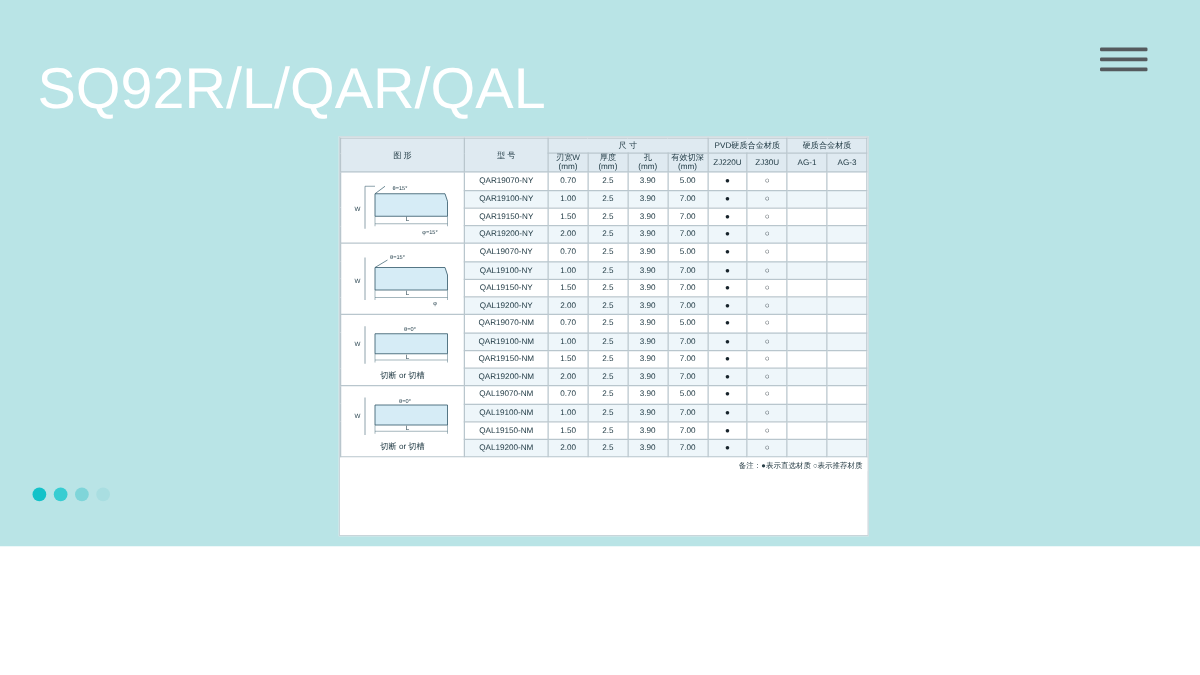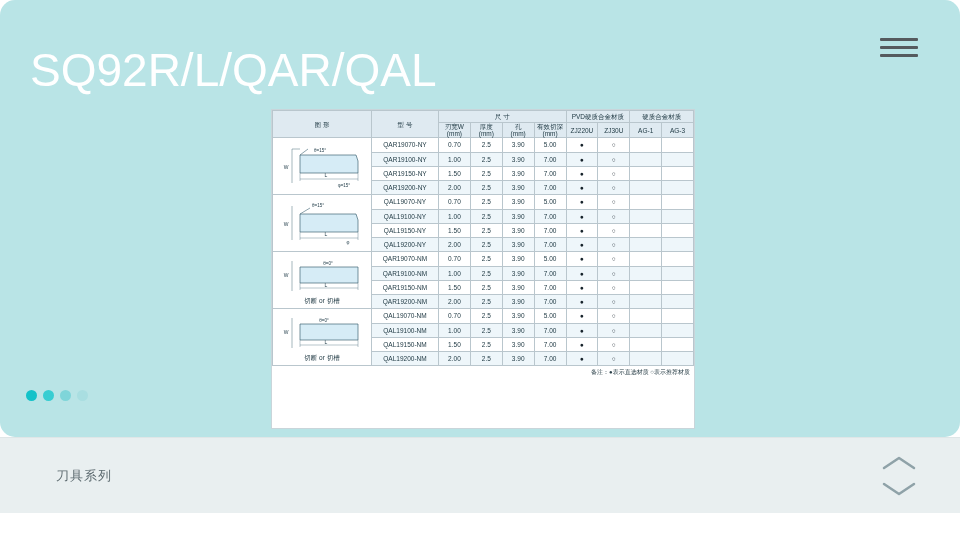--- a/index.html
+++ b/index.html
@@ -19,21 +19,20 @@
     height: 540px;
     background: #ffffff;
   }
   
   .hero {
     position: absolute;
     left: 0; top: 0;
     width: 960px;
     height: 437px;
     background: #b9e4e6;
-    border-radius: 15px;
   }
   .hero-title {
     position: absolute;
     left: 30px;
     top: 42px;
     font-size: 46px;
     font-weight: 400;
     color: #ffffff;
     letter-spacing: 0px;
     line-height: 56px;
@@ -492,31 +491,16 @@
             <td class="dot-cell"></td>
             <td class="dot-cell"></td>
           </tr>
 
         </tbody>
       </table>
       <div class="note">备注：●表示直选材质   ○表示推荐材质</div>
     </div>
   </div>
 
-  <div class="bottom">
-    <div class="bottom-label">刀具系列</div>
-    <div class="nav-arrows">
-      <div class="arrow up">
-        <svg width="46" height="24" viewBox="0 0 46 24">
-          <polyline points="8,16 23,6 38,16" fill="none" stroke="#8fa2a8" stroke-width="2.5" stroke-linecap="round" stroke-linejoin="round"></polyline>
-        </svg>
-      </div>
-      <div class="arrow down">
-        <svg width="46" height="24" viewBox="0 0 46 24">
-          <polyline points="8,8 23,18 38,8" fill="none" stroke="#8fa2a8" stroke-width="2.5" stroke-linecap="round" stroke-linejoin="round"></polyline>
-        </svg>
-      </div>
-    </div>
-  </div>
 
   <div class="footer-pad"></div>
 
 </div>
 
 </body></html>

